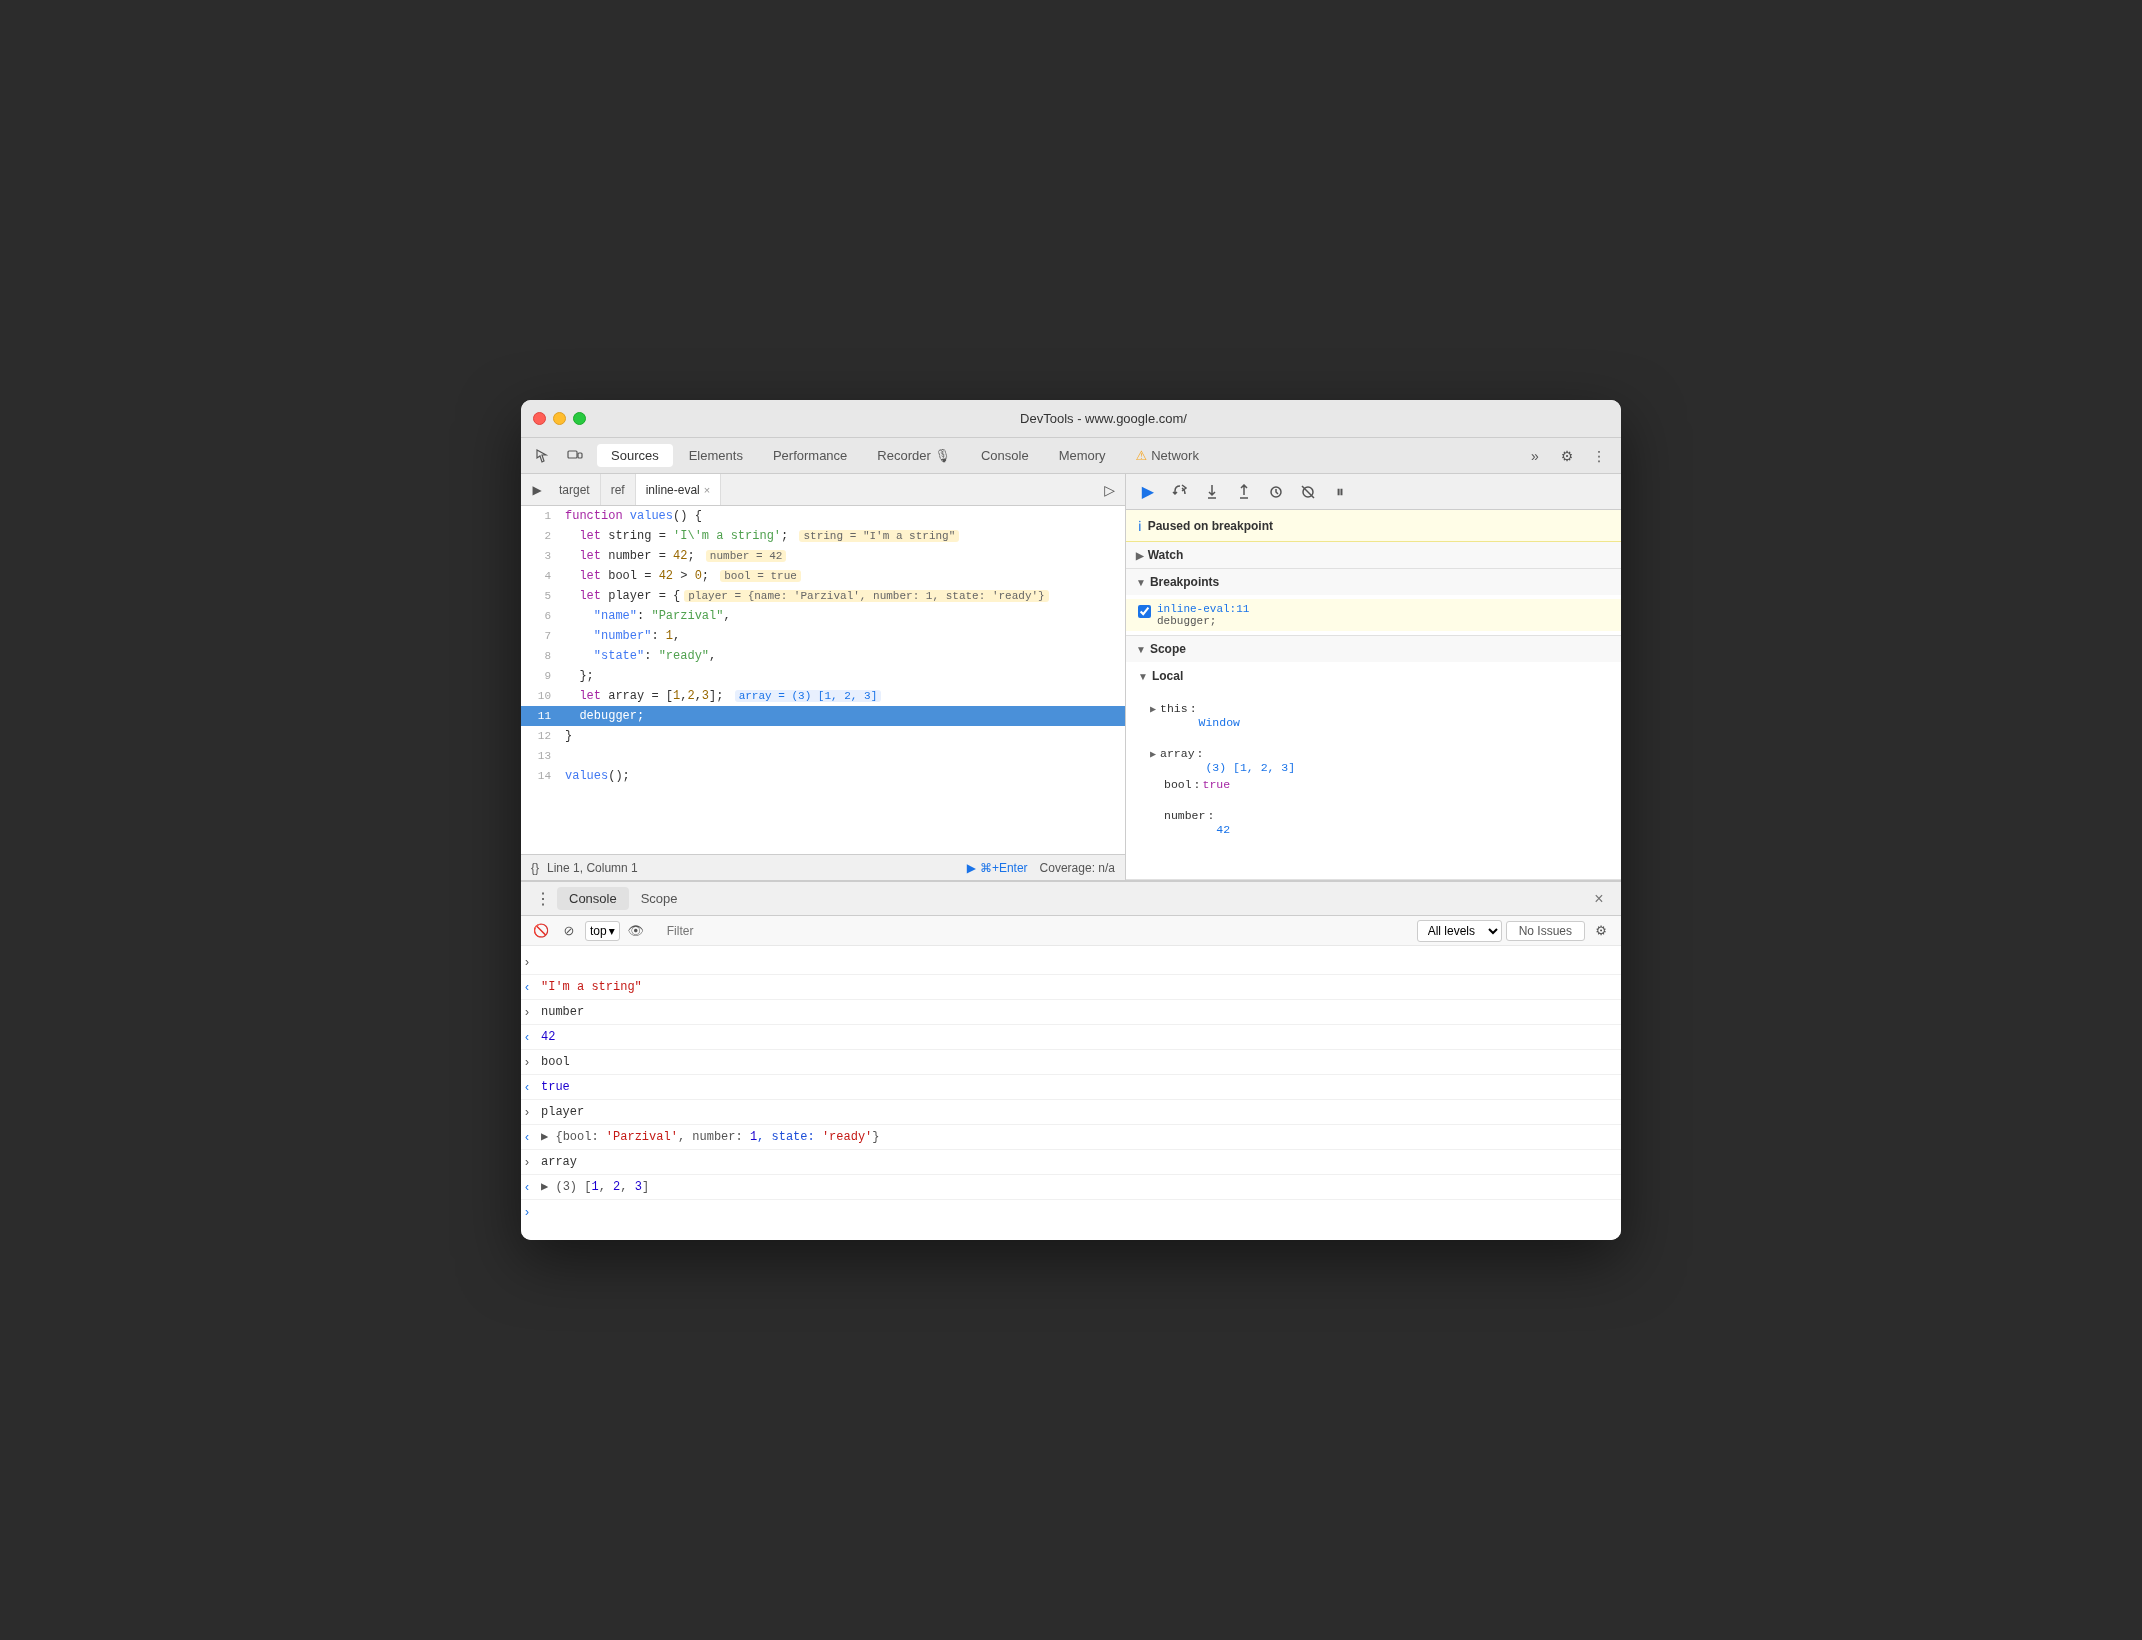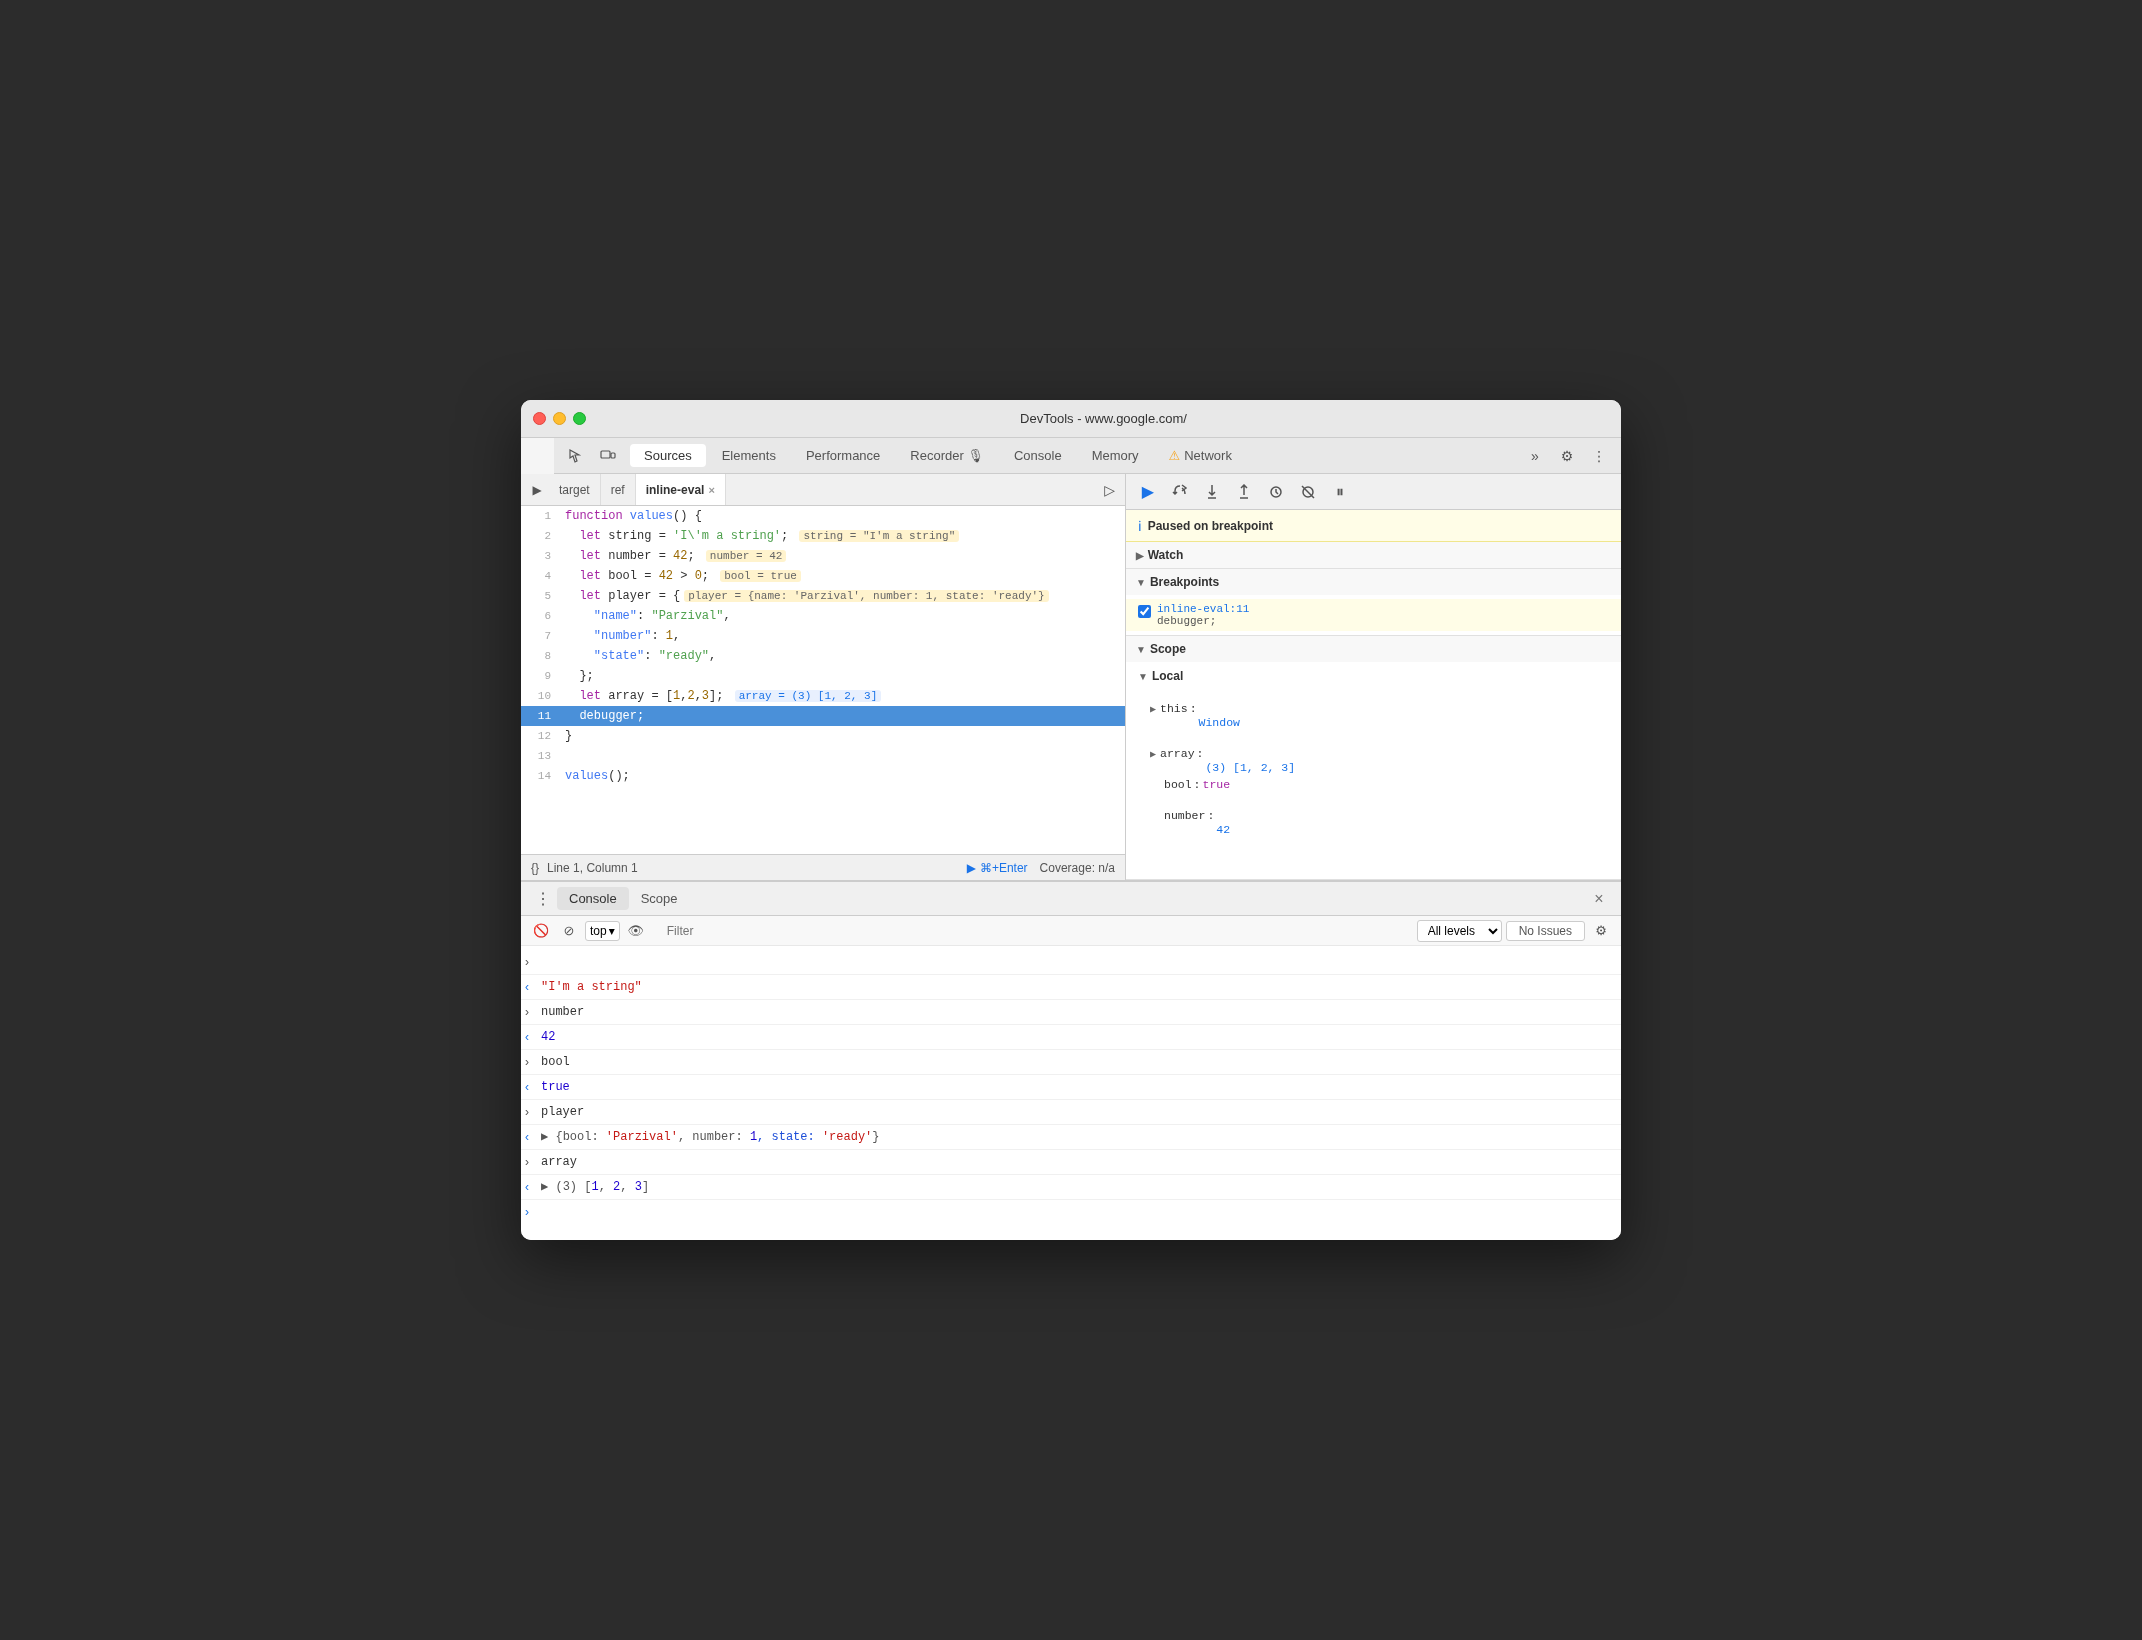--- a/index.html
+++ b/index.html
@@ -50,21 +50,20 @@
     }
     
     .top-nav {
       background: #e8e8e8;
       border-bottom: 1px solid #ccc;
       display: flex;
       align-items: center;
       height: 36px;
       padding: 0 8px;
       flex-shrink: 0;
-      margin-left: 33px;
     }
     .nav-icons {
       display: flex;
       gap: 4px;
       margin-right: 8px;
     }
     .nav-icon-btn {
       width: 28px;
       height: 28px;
       border: none;
@@ -150,21 +149,21 @@
       align-items: center;
       gap: 4px;
       font-size: 12px;
       color: #555;
       cursor: pointer;
       border-right: 1px solid #ddd;
     }
     .source-tab.active {
       background: #fff;
       color: #333;
-      font-weight: 700;
+      font-weight: 400;
     }
     .source-tab-close {
       font-size: 11px;
       color: #999;
       cursor: pointer;
     }
     .source-tabs-right {
       margin-left: auto;
       padding: 0 6px;
       font-size: 14px;

